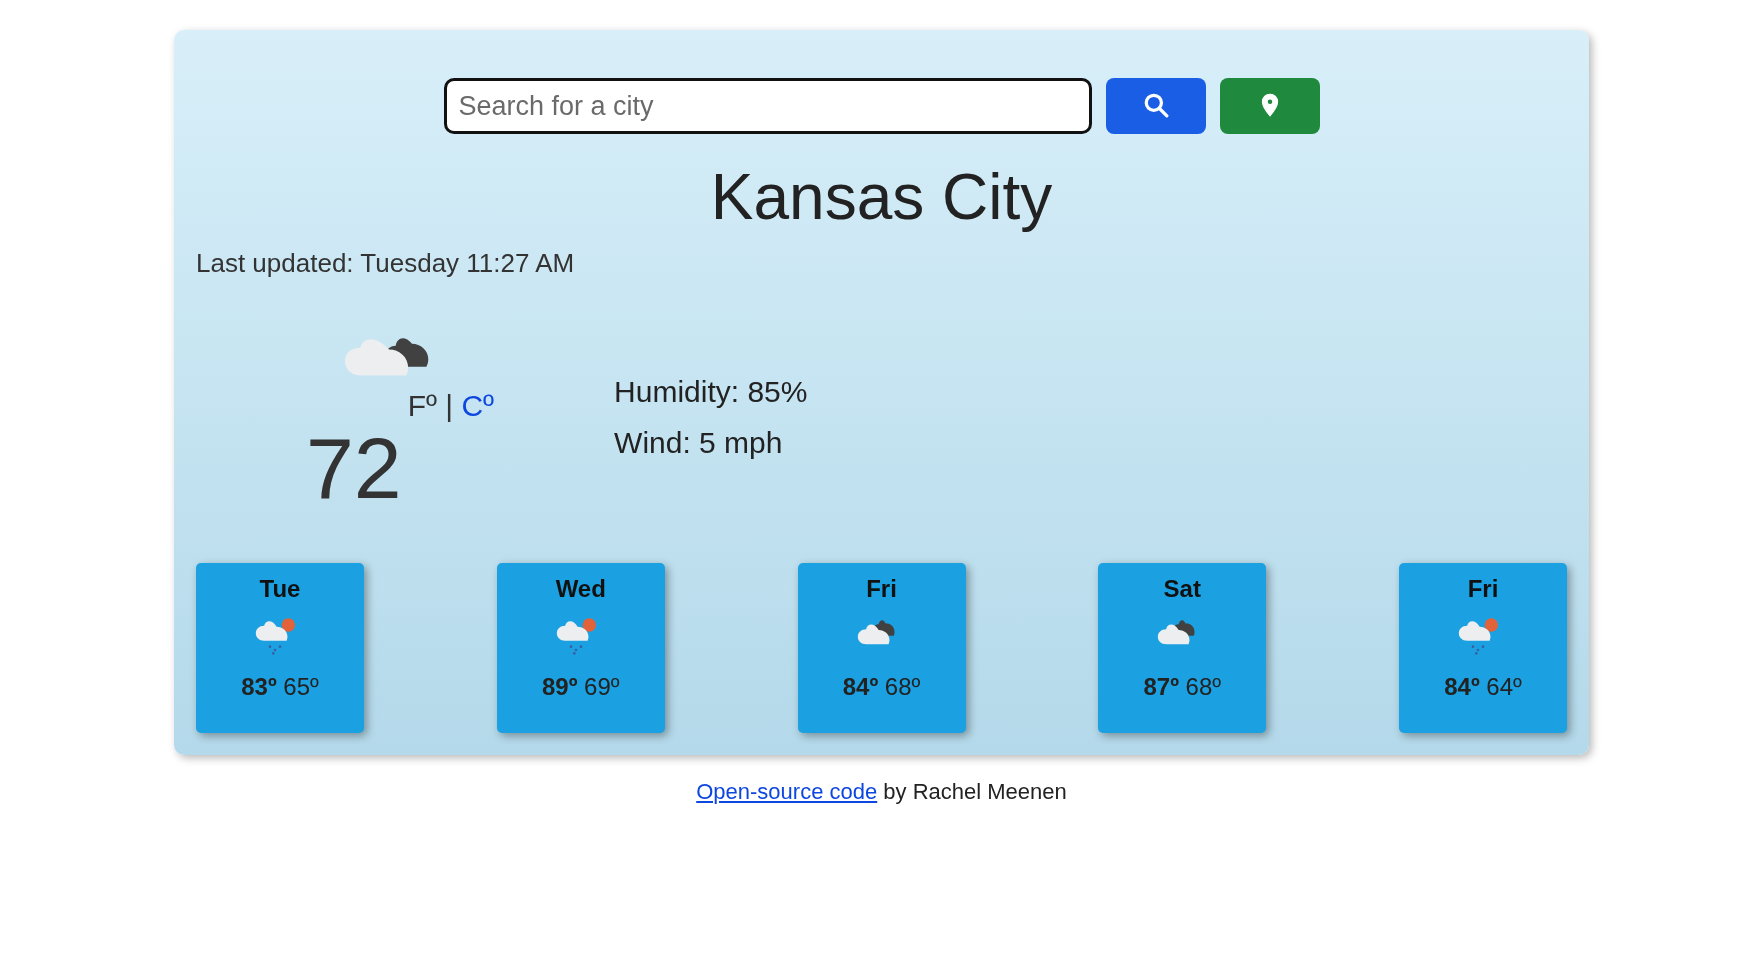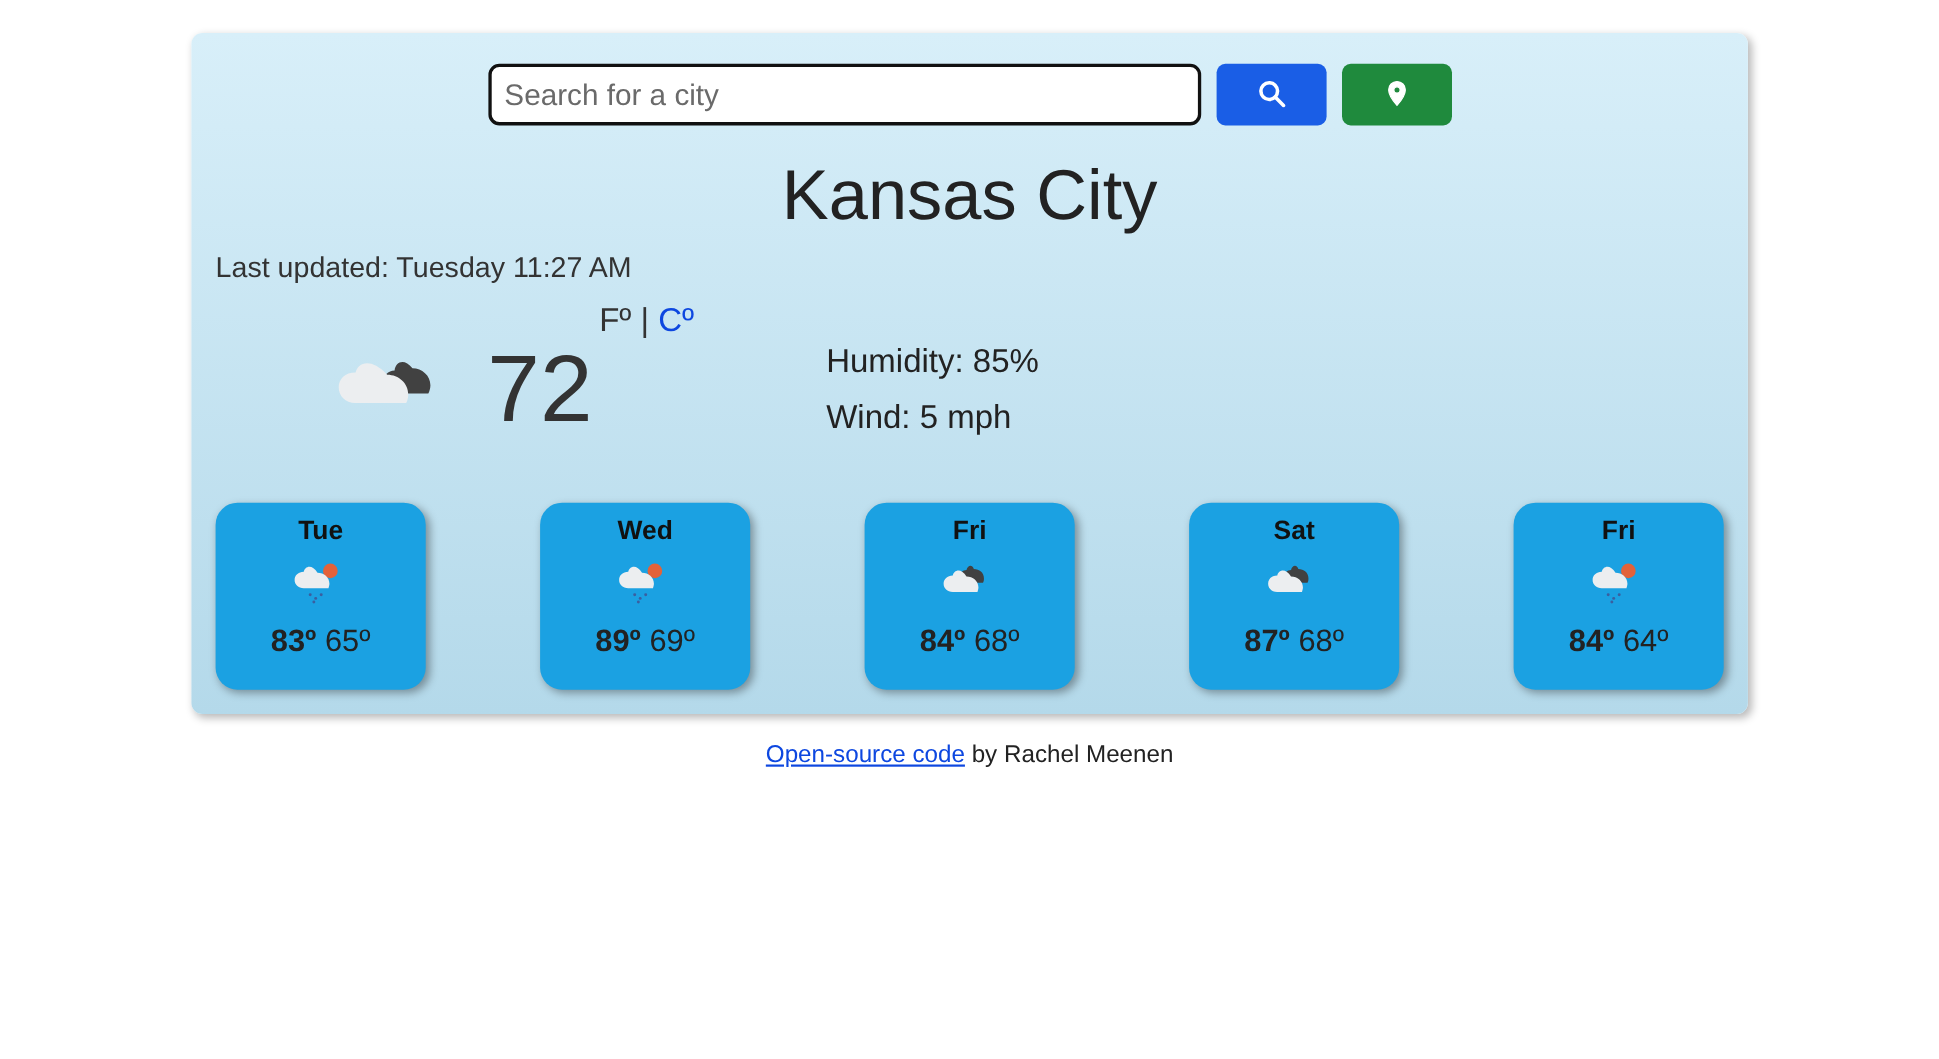--- a/index.html
+++ b/index.html
@@ -2,51 +2,51 @@
 <html><head>
   <meta charset="utf-8">
   <style>
     * { margin:0; padding:0; box-sizing:border-box; }
     body { font-family:"Segoe UI", Arial, sans-serif; background:#fff; width:1763px; height:963px; padding:30px 0 0 0; }
     .card {
       width:1415px; margin:0 auto; border-radius:10px; padding:28px 22px 22px 22px;
       background:linear-gradient(180deg,#d8eff9 0%, #b4d9ea 100%);
       box-shadow:3px 3px 8px rgba(0,0,0,.28);
     }
-    .search-row { display:flex; justify-content:center; gap:14px; margin-bottom:26px; }
+    .search-row { display:flex; justify-content:center; gap:14px; margin-bottom:26px;margin-top:20px; }
     .search-input {
       width:648px; height:56px; border:3px solid #111; border-radius:10px;
       font-size:27px; padding:0 12px; background:#fff; color:#444;
     }
     .search-input::placeholder { color:#6a6a6a; }
     .btn {
       height:56px; width:100px; border:none; border-radius:8px; cursor:pointer;
       display:flex; align-items:center; justify-content:center;
     }
     .btn-blue  { background:#1a5ee6; }
     .btn-green { background:#1f8a3d; }
     .btn svg { width:26px; height:26px; fill:#fff; stroke:#fff; }
     .city-title { text-align:center; font-size:64px; font-weight:400; color:#222; margin-top:8px; }
     .updated { text-align:left; font-size:26px; color:#333; margin-top:14px; margin-bottom:44px; }
     .current-row { display:flex; align-items:center; gap:120px; padding-left:110px; margin-bottom:52px; }
-    .current-left { display:flex; align-items:center; gap:22px; }
+    .current-left { display:flex; align-items:center; gap:22px;flex-direction:column; }
     .current-icon { width:115px; height:80px; }
     .temp-big { font-size:86px; font-weight:300; color:#333; line-height:1; }
     .unit-wrap { font-size:30px; color:#333; vertical-align:top; position:relative; top:-36px; margin-left:6px; }
     .unit-wrap a { color:#0d47e0; text-decoration:none; }
     .current-right { font-size:30px; color:#222; line-height:1.7; }
     .forecast { display:flex; justify-content:space-between; }
     .fday {
-      width:191px; height:170px; background:#1ba1e2; border-radius:20px;
+      width:168px; height:170px; background:#1ba1e2; border-radius:5px;
       display:flex; flex-direction:column; align-items:center; padding:12px 0 0 0;
       box-shadow:3px 3px 8px rgba(0,0,0,.35);
     }
     .fday-name { font-size:24px; font-weight:700; color:#111; }
     .fday-icon { width:50px; height:44px; margin-top:12px; margin-bottom:14px; }
-    .fday-temps { font-size:28px; color:#222; }
+    .fday-temps { font-size:24px; color:#222; }
     .fday-temps b { font-weight:700; }
     .footer { text-align:center; font-size:22px; color:#222; margin-top:24px; }
     .footer a { color:#0d47e0; }
   </style>
 </head>
 <body>
 
 <div class="card">
 
   <div class="search-row">

